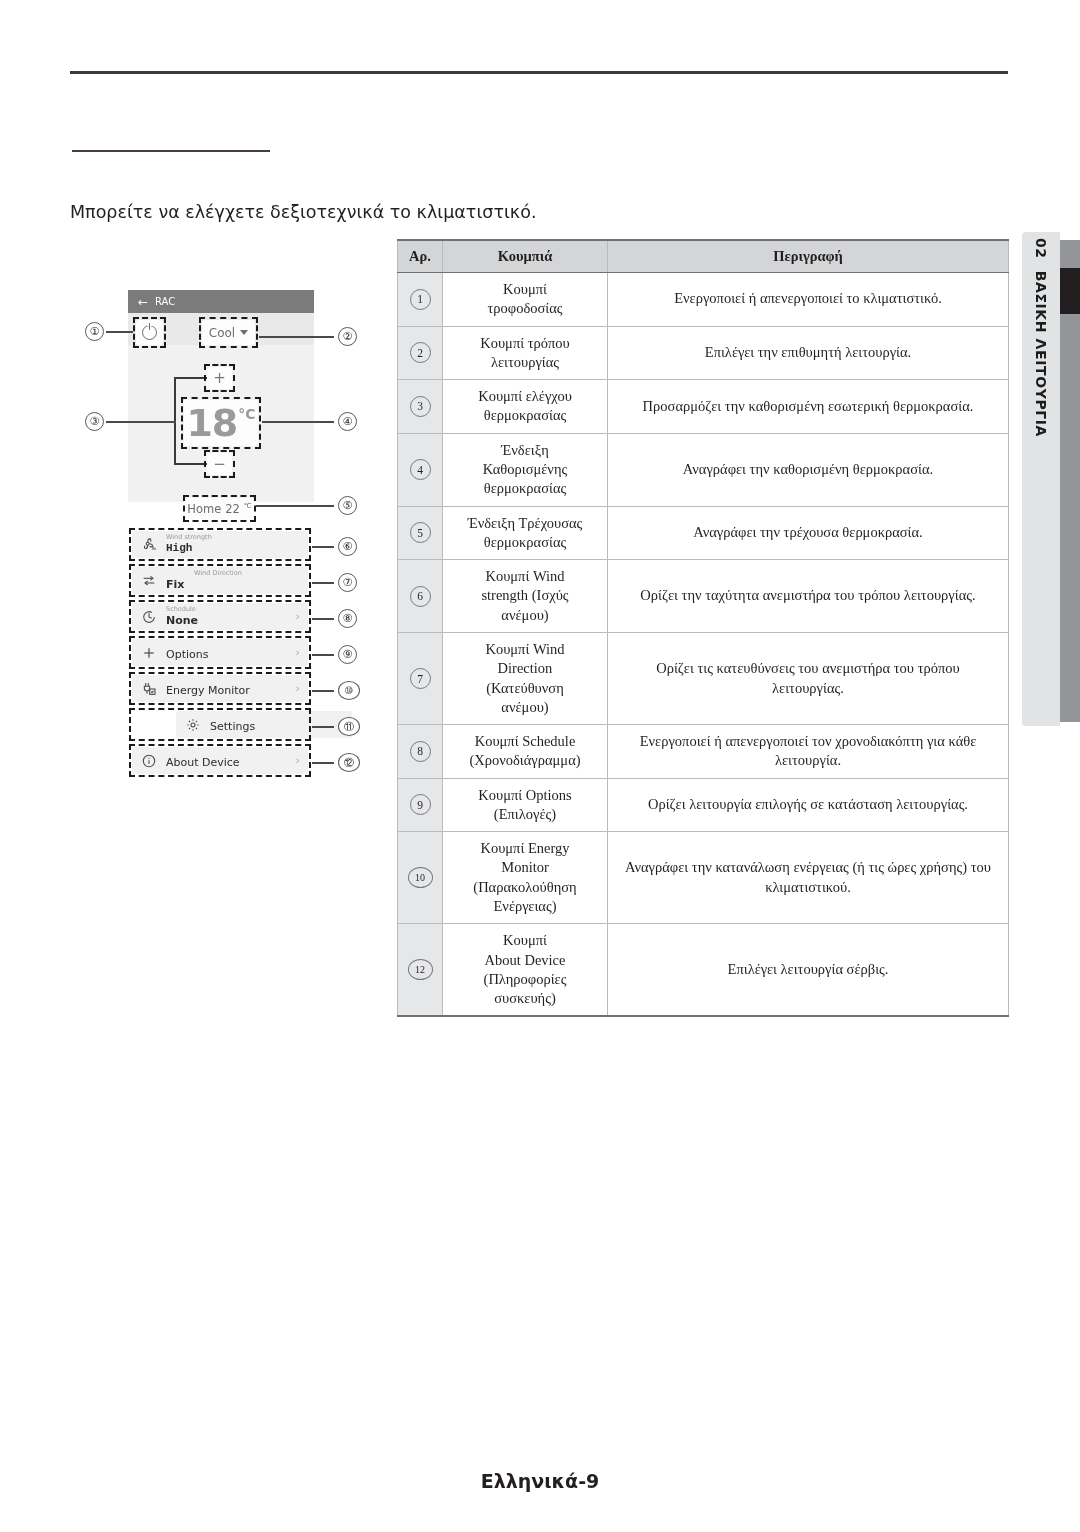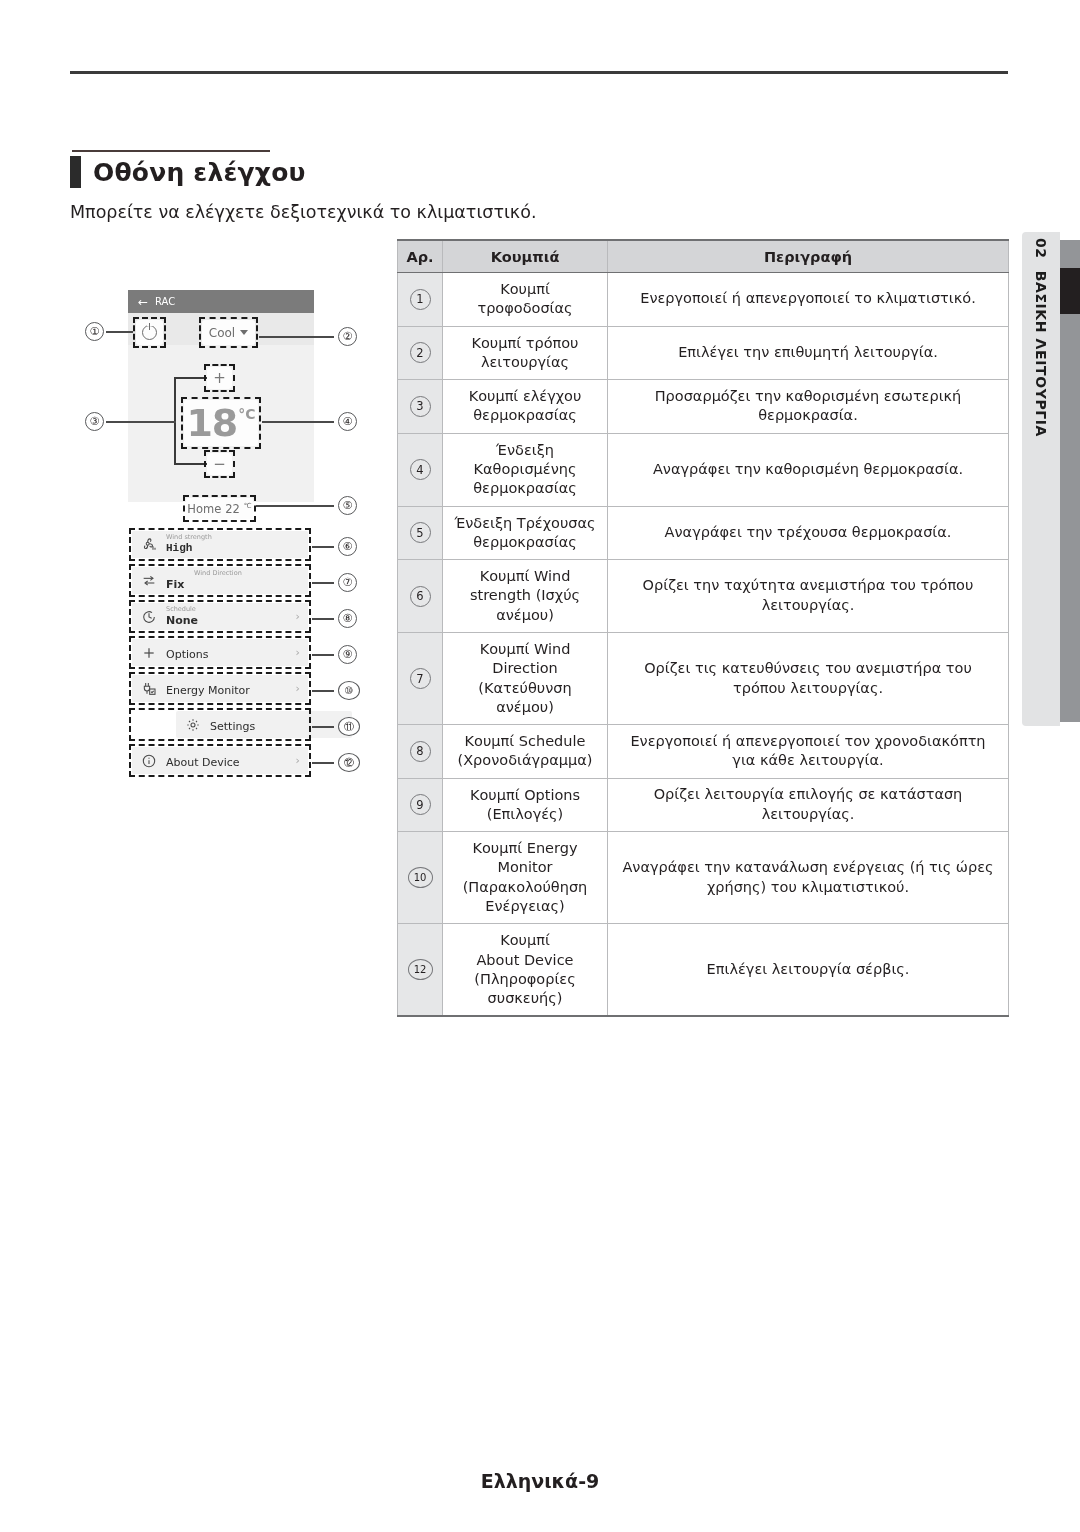--- a/index.html
+++ b/index.html
@@ -326,20 +326,21 @@
     position: absolute;
     left: 397px;
     top: 239px;
     width: 612px;
     border-collapse: collapse;
     font-size: 14.5px;
   }
   table.spec th, table.spec td {
     border: 1px solid #b9babc;
     padding: 0;
+    font-family: Liberation Serif, serif;
   }
   table.spec thead th {
     background: #d4d5d7;
     font-size: 14.5px;
     font-weight: bold;
     text-align: center;
     height: 31px;
     border-top: 2px solid #6f7072;
     border-bottom: 1px solid #6f7072;
     color: #231f20;
@@ -386,24 +387,20 @@
     color: #231f20;
   }
 </style>
 </head>
 <body>
 
 <div class="top-rule"></div>
 
 <div class="heading-block">
   <div class="heading-rule"></div>
-  <div class="heading-row">
-    <div class="heading-bar"></div>
-    <div class="heading-text">Οθόνη ελέγχου</div>
-  </div>
 </div>
 <div class="subtitle">Μπορείτε να ελέγχετε δεξιοτεχνικά το κλιματιστικό.</div>
 
 <div class="chapter-tab">
   <div class="chapter-tab-inner">
     <span class="chapter-num">02</span>
     <span>ΒΑΣΙΚΗ ΛΕΙΤΟΥΡΓΙΑ</span>
   </div>
 </div>
 <div class="edge-bar"></div>

